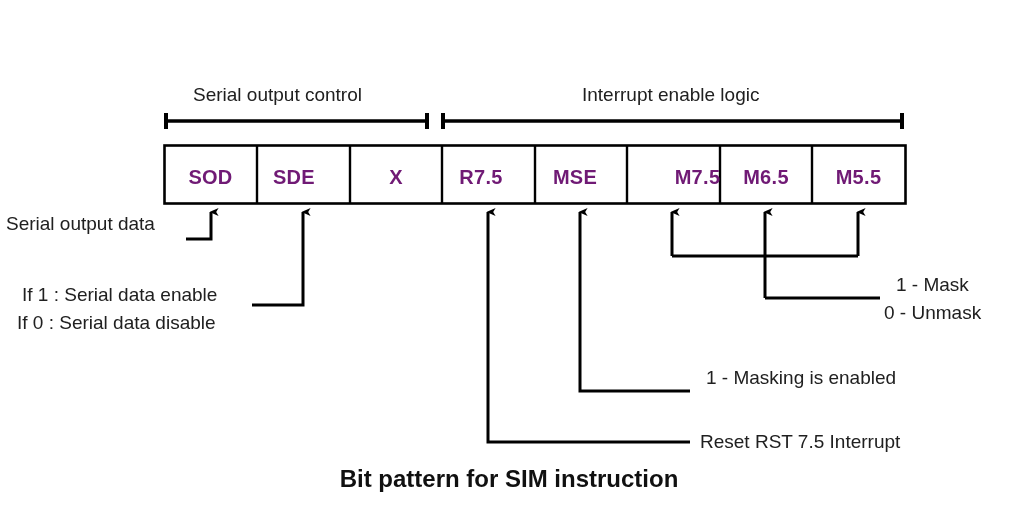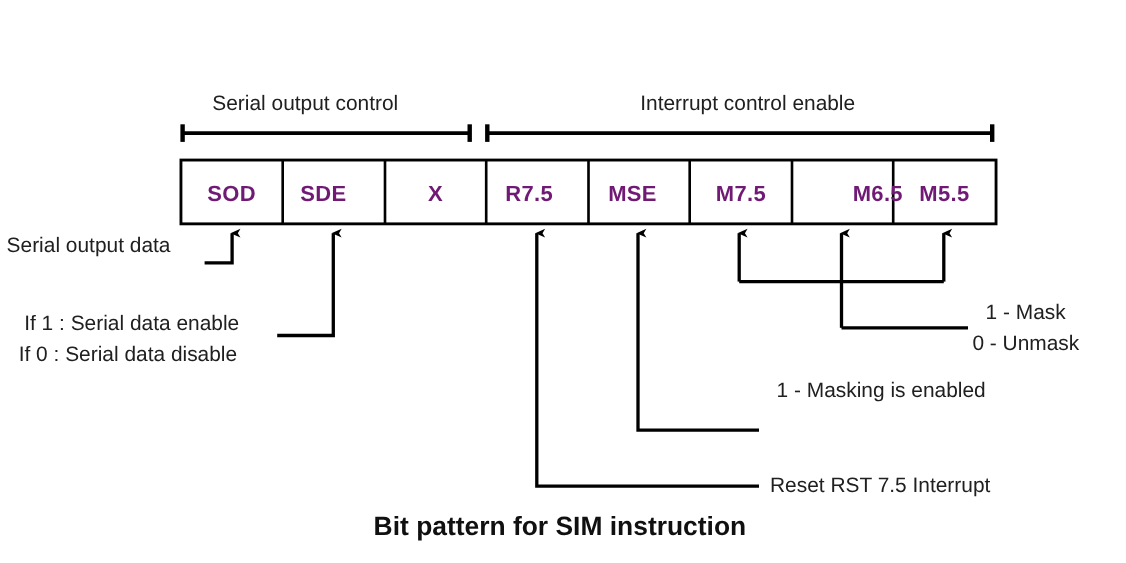--- a/index.html
+++ b/index.html
@@ -80,38 +80,38 @@
 
       <path d="M672 256 L858 256"></path>
 
       <path d="M765 298 L765 212" marker-end="url(#arrowUp)"></path>
       <path d="M765 298 L880 298"></path>
     </g>
   </svg>
 
   <div class="txt group-label" style="left:193px;top:85px;">Serial output control</div>
 
-  <div class="txt group-label" style="left:582px;top:85px;">Interrupt control enable</div>
+  <div class="txt group-label" style="left:582px;top:85px;">Interrupt enable logic</div>
 
   <div class="txt bit-label" style="left:164px;top:167px;width:93px;text-align:center;">SOD</div>
   <div class="txt bit-label" style="left:257px;top:167px;width:74px;text-align:center;">SDE</div>
   <div class="txt bit-label" style="left:350px;top:167px;width:92px;text-align:center;">X</div>
   <div class="txt bit-label" style="left:442px;top:167px;width:78px;text-align:center;">R7.5</div>
   <div class="txt bit-label" style="left:535px;top:167px;width:80px;text-align:center;">MSE</div>
-  <div class="txt bit-label" style="left:627px;top:167px;width:93px;text-align:center;">M7.5</div>
-  <div class="txt bit-label" style="left:720px;top:167px;width:92px;text-align:center;margin-left:32px;">M6.5</div>
+  <div class="txt bit-label" style="left:627px;top:167px;width:93px;text-align:center;padding-left:24px;">M7.5</div>
+  <div class="txt bit-label" style="left:720px;top:167px;width:92px;text-align:center;">M6.5</div>
   <div class="txt bit-label" style="left:812px;top:167px;width:93px;text-align:center;">M5.5</div>
 
   <div class="txt ann" style="left:6px;top:214px;">Serial output data</div>
 
   <div class="txt ann" style="left:22px;top:285px;">If 1 : Serial data enable</div>
   <div class="txt ann" style="left:17px;top:313px;">If 0 : Serial data disable</div>
 
   <div class="txt ann" style="left:896px;top:275px;">1 - Mask</div>
   <div class="txt ann" style="left:884px;top:303px;">0 - Unmask</div>
 
-  <div class="txt ann" style="left:706px;top:346px;">1 - Masking is enabled</div>
+  <div class="txt ann" style="left:706px;top:368px;">1 - Masking is enabled</div>
 
   <div class="txt ann" style="left:700px;top:432px;">Reset RST 7.5 Interrupt</div>
 
   <div class="txt title" style="left:0;top:467px;width:934px;text-align:center;">Bit pattern for SIM instruction</div>
 
 </div>
 
 </body></html>

